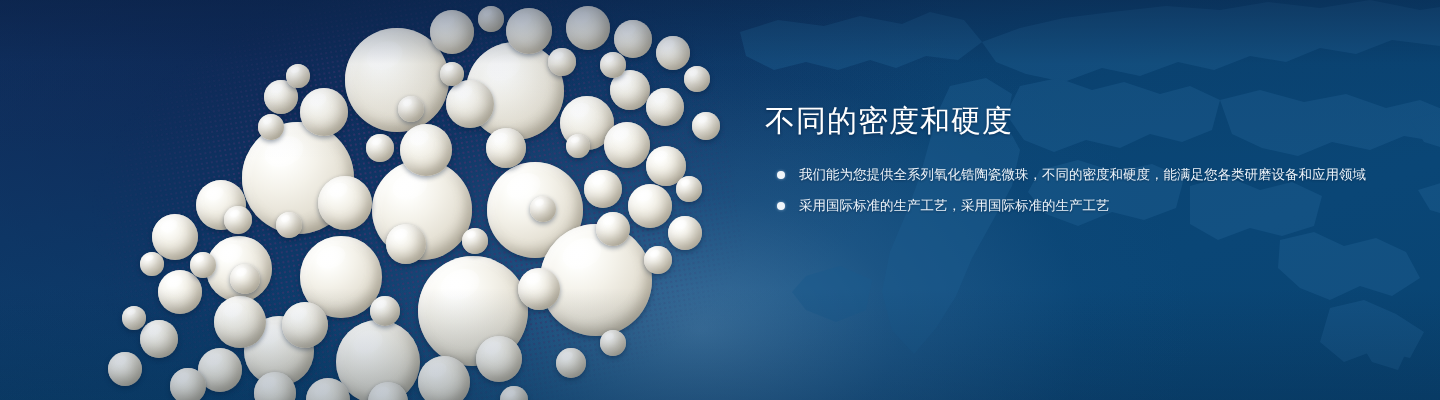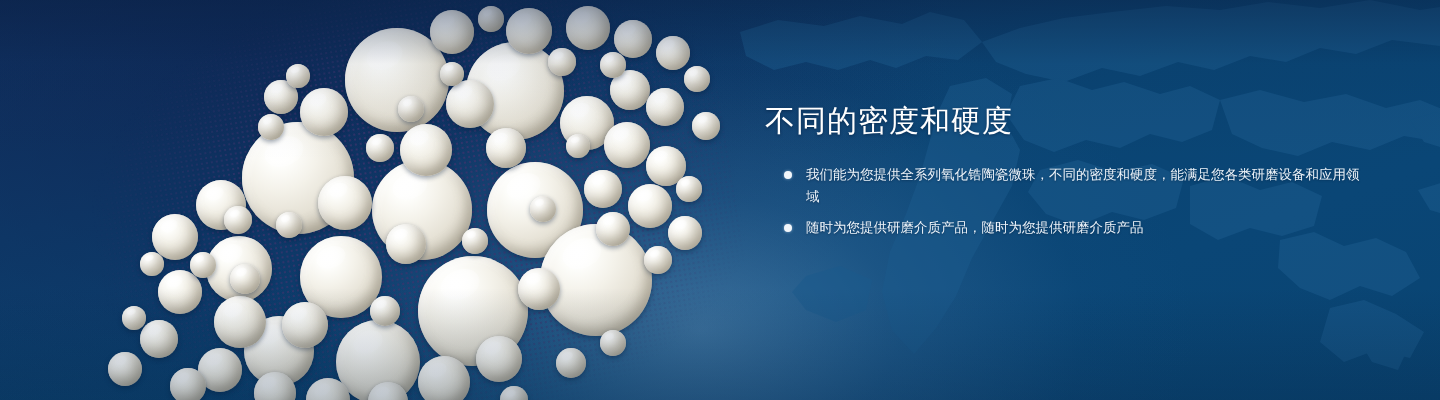--- a/index.html
+++ b/index.html
@@ -138,21 +138,21 @@
     font-size: 30px;
     line-height: 34px;
     font-weight: 400;
     color: #ffffff;
     letter-spacing: 1px;
     text-shadow: 0 1px 3px rgba(4,24,52,0.55);
     white-space: nowrap;
   }
   .bullets {
     list-style: none;
-    margin: 16px;
+    margin: 9px;
     padding: 0;
   }
   .bullet {
     position: relative;
     padding-left: 25px;
     margin-bottom: 9px;
     font-size: 13.5px;
     line-height: 22px;
     color: #eef4fa;
     text-shadow: 0 1px 2px rgba(4,24,52,0.45);
@@ -280,18 +280,18 @@
   <div class="text-block">
     <h1 class="headline">不同的密度和硬度</h1>
 
     <ul class="bullets">
       <li class="bullet">
         <span class="bullet-dot"></span>
         <span class="bullet-text">我们能为您提供全系列氧化锆陶瓷微珠，不同的密度和硬度，能满足您各类研磨设备和应用领域</span>
       </li>
       <li class="bullet">
         <span class="bullet-dot"></span>
-        <span class="bullet-text">随时为您提供研磨介质产品，随时为您提供研磨介质产品</span>
+        <span class="bullet-text">采用国际标准的生产工艺，采用国际标准的生产工艺</span>
       </li>
     </ul>
   </div>
 
 </div>
 
 </body></html>

